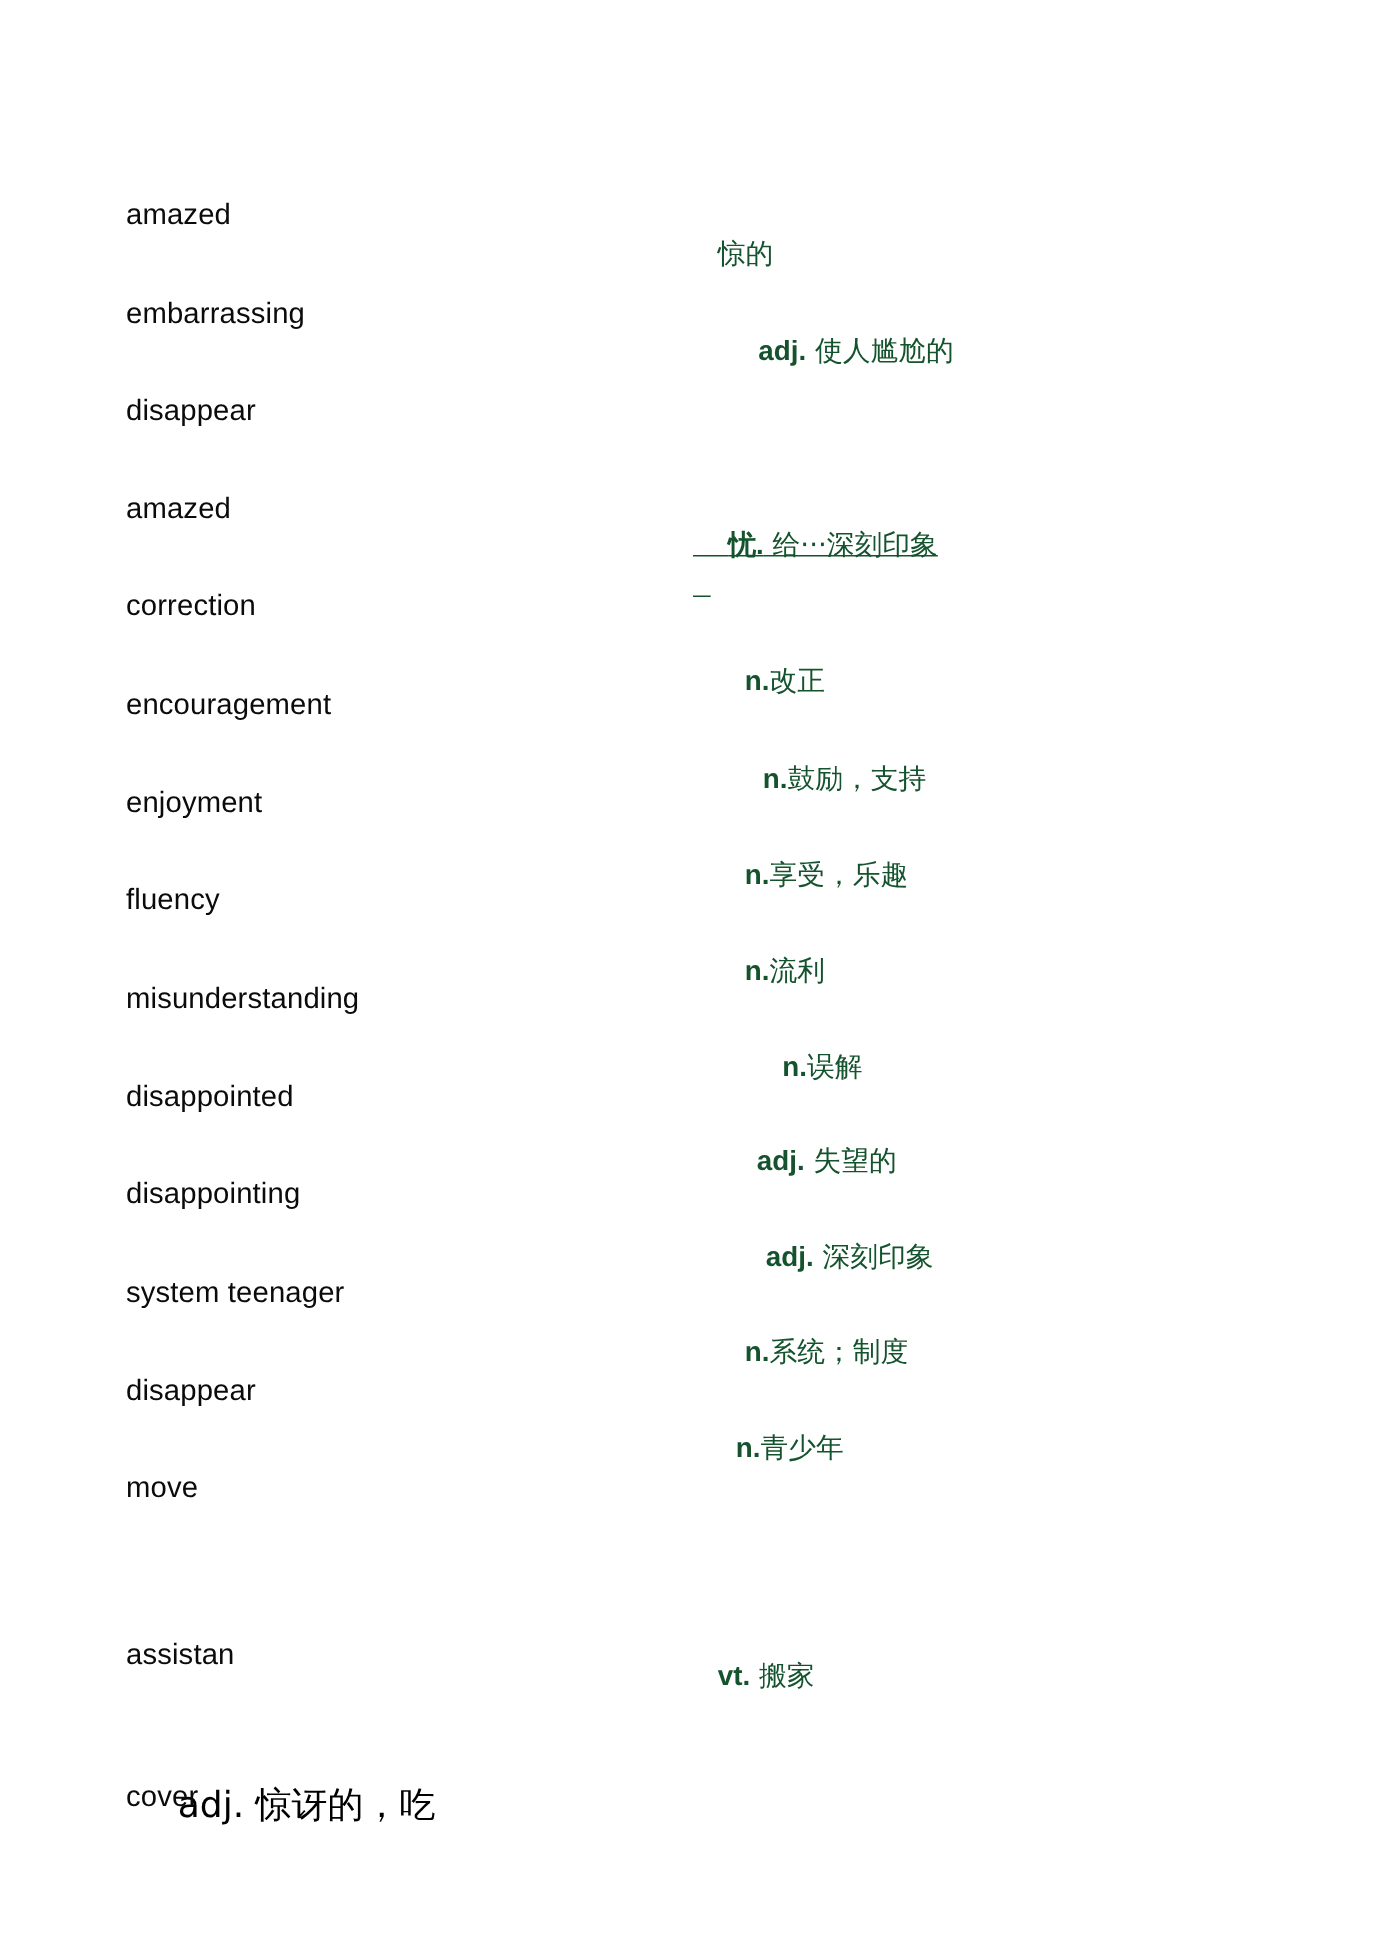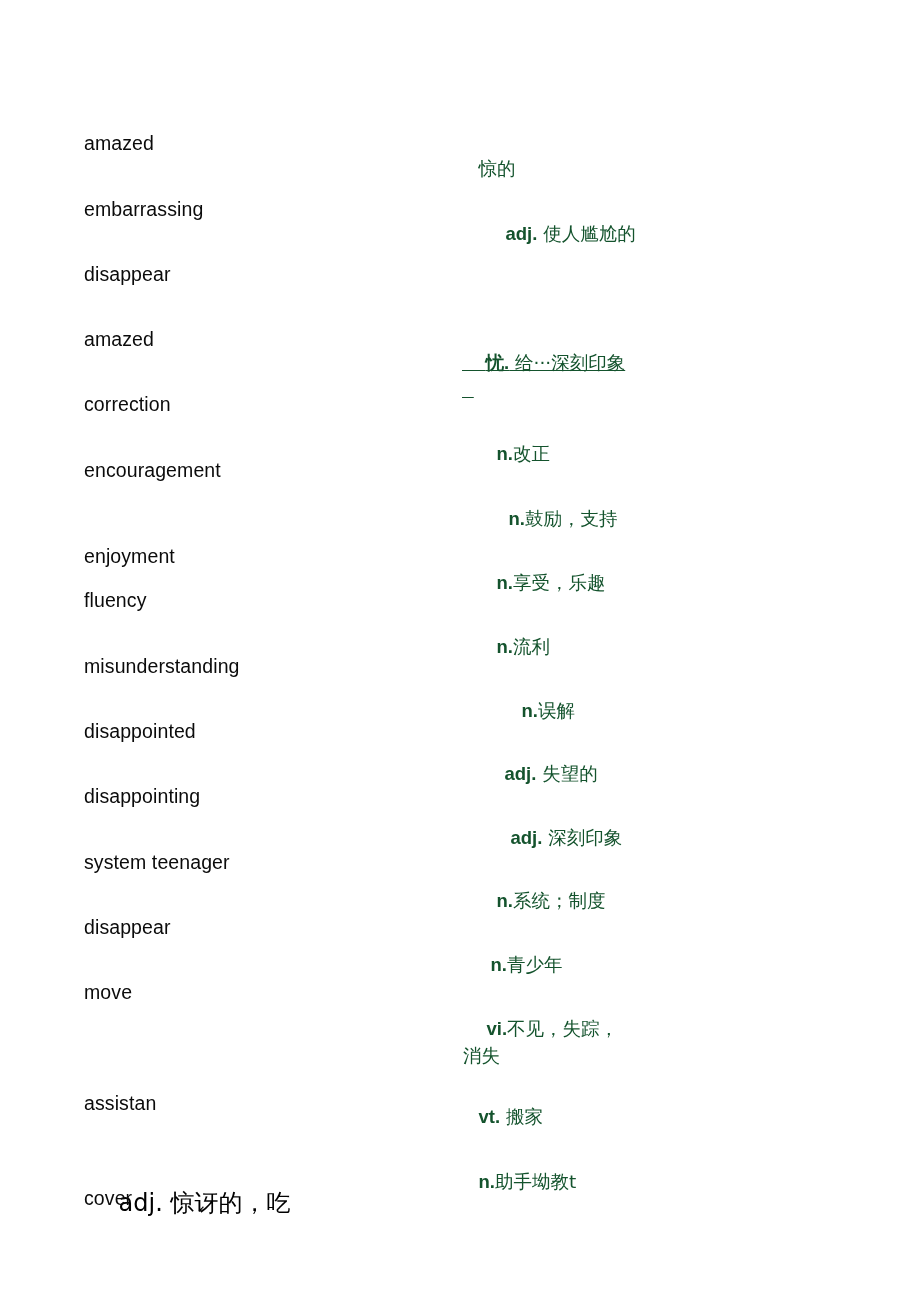--- a/index.html
+++ b/index.html
@@ -71,21 +71,21 @@
 <body>
 
 <div class="page">
 
   <div class="cell word" style="left:84px; top:130px;">amazed</div>
   <div class="cell word" style="left:84px; top:196px;">embarrassing</div>
   <div class="cell word" style="left:84px; top:261px;">disappear</div>
   <div class="cell word" style="left:84px; top:326px;">amazed</div>
   <div class="cell word" style="left:84px; top:391px;">correction</div>
   <div class="cell word" style="left:84px; top:457px;">encouragement</div>
-  <div class="cell word" style="left:84px; top:522px;margin-top:21px;">enjoyment</div>
+  <div class="cell word" style="left:84px; top:522px;">enjoyment</div>
   <div class="cell word" style="left:84px; top:587px;">fluency</div>
   <div class="cell word" style="left:84px; top:653px;">misunderstanding</div>
   <div class="cell word" style="left:84px; top:718px;">disappointed</div>
   <div class="cell word" style="left:84px; top:783px;">disappointing</div>
   <div class="cell word" style="left:84px; top:849px;">system teenager</div>
   <div class="cell word" style="left:84px; top:914px;">disappear</div>
   <div class="cell word" style="left:84px; top:979px;">move</div>
   <div class="cell word" style="left:84px; top:1090px;">assistan</div>
 
   <div class="cell gloss" style="left:455px; top:130px;">
@@ -130,31 +130,25 @@
   </div>
 
   <div class="cell gloss" style="left:473px; top:862px;">
     <span class="pos">n.</span><span class="cn">系统；制度</span>
   </div>
 
   <div class="cell gloss" style="left:467px; top:926px;">
     <span class="pos">n.</span><span class="cn">青少年</span>
   </div>
 
-  <div class="cell gloss" style="left:463px; top:990px; width:170px;">
-    <span class="pos">vi.</span><span class="cn">不见，失踪，消失</span>
-  </div>
 
   <div class="cell gloss" style="left:455px; top:1078px;">
     <span class="pos">vt.</span><span class="cn"> 搬家</span>
   </div>
 
-  <div class="cell gloss" style="left:455px; top:1143px;">
-    <span class="pos">n.</span><span class="cn">助手坳教t</span>
-  </div>
 
   <div class="cell stray-gloss" style="left:88px; top:1152px;">
     <span class="pos">adj.</span><span class="cn"> 惊讶的，吃</span>
   </div>
 
   <div class="cell word" style="left:84px; top:1185px;">cover</div>
 
 </div>
 
 </body></html>

